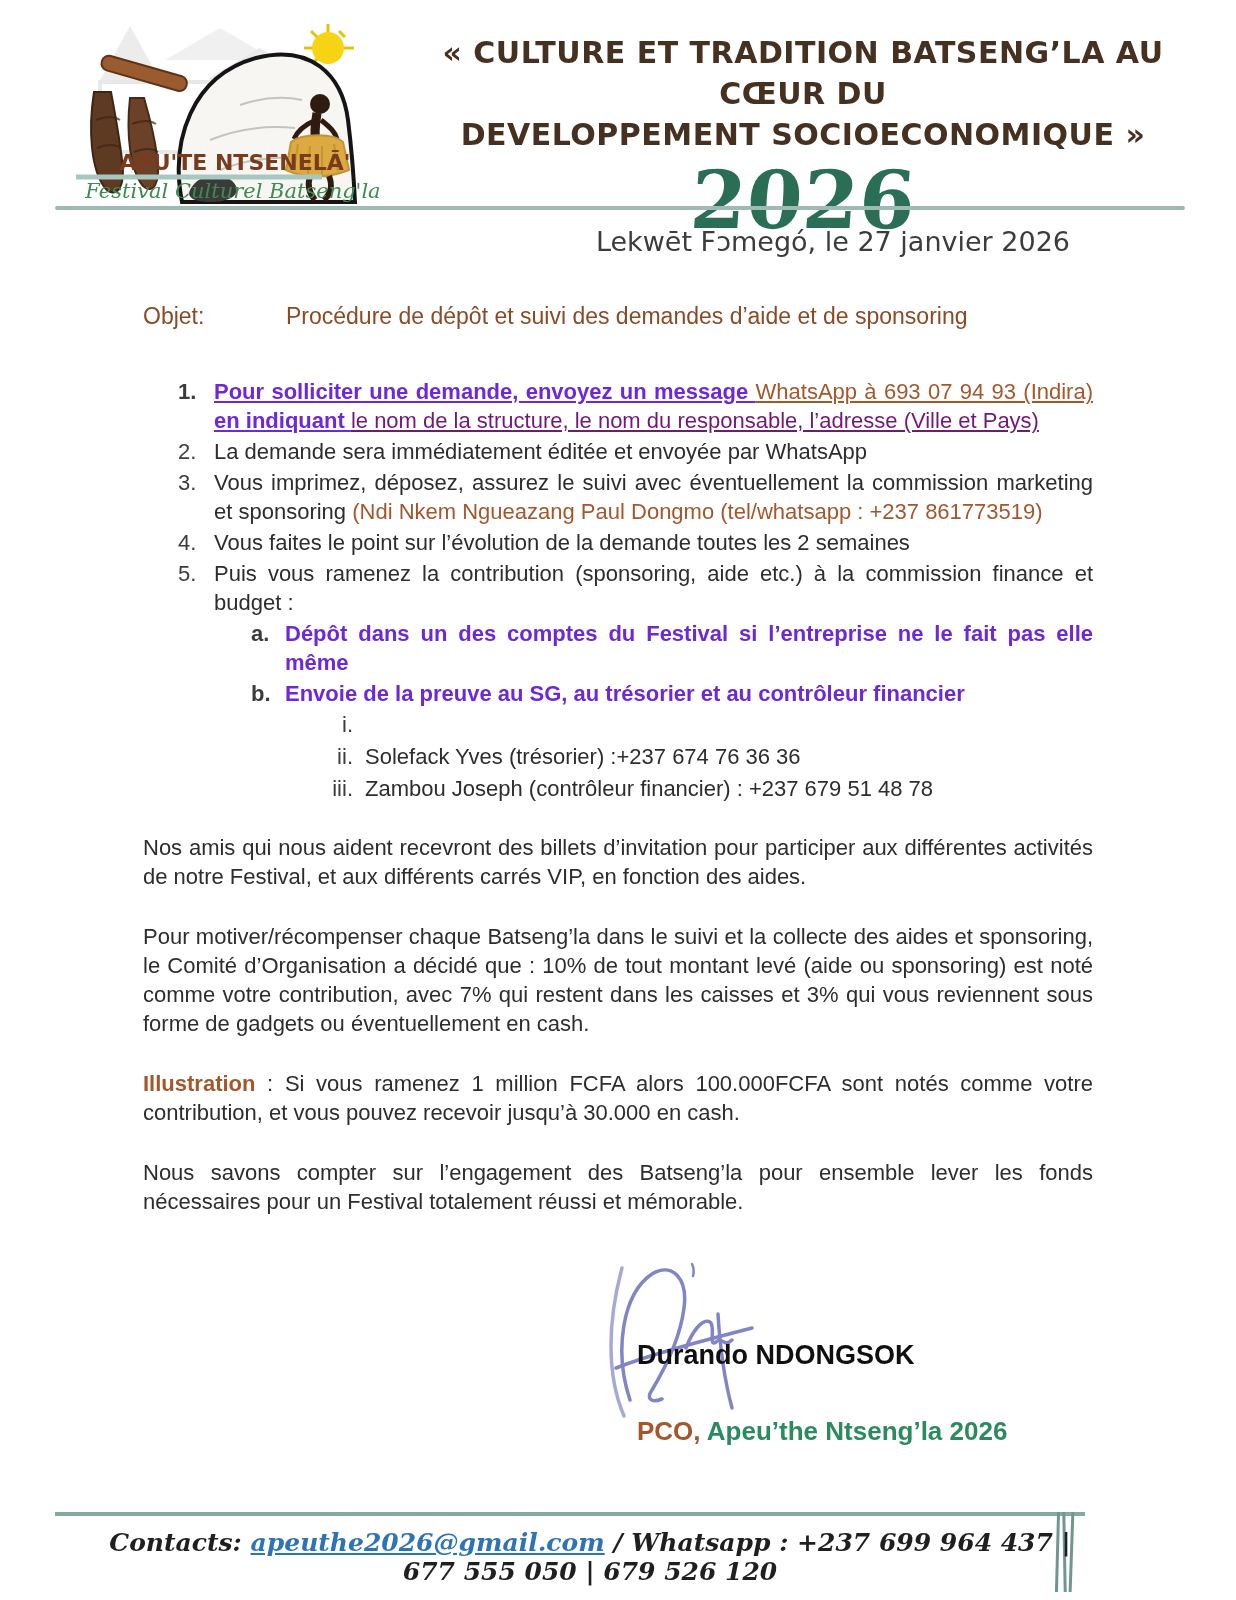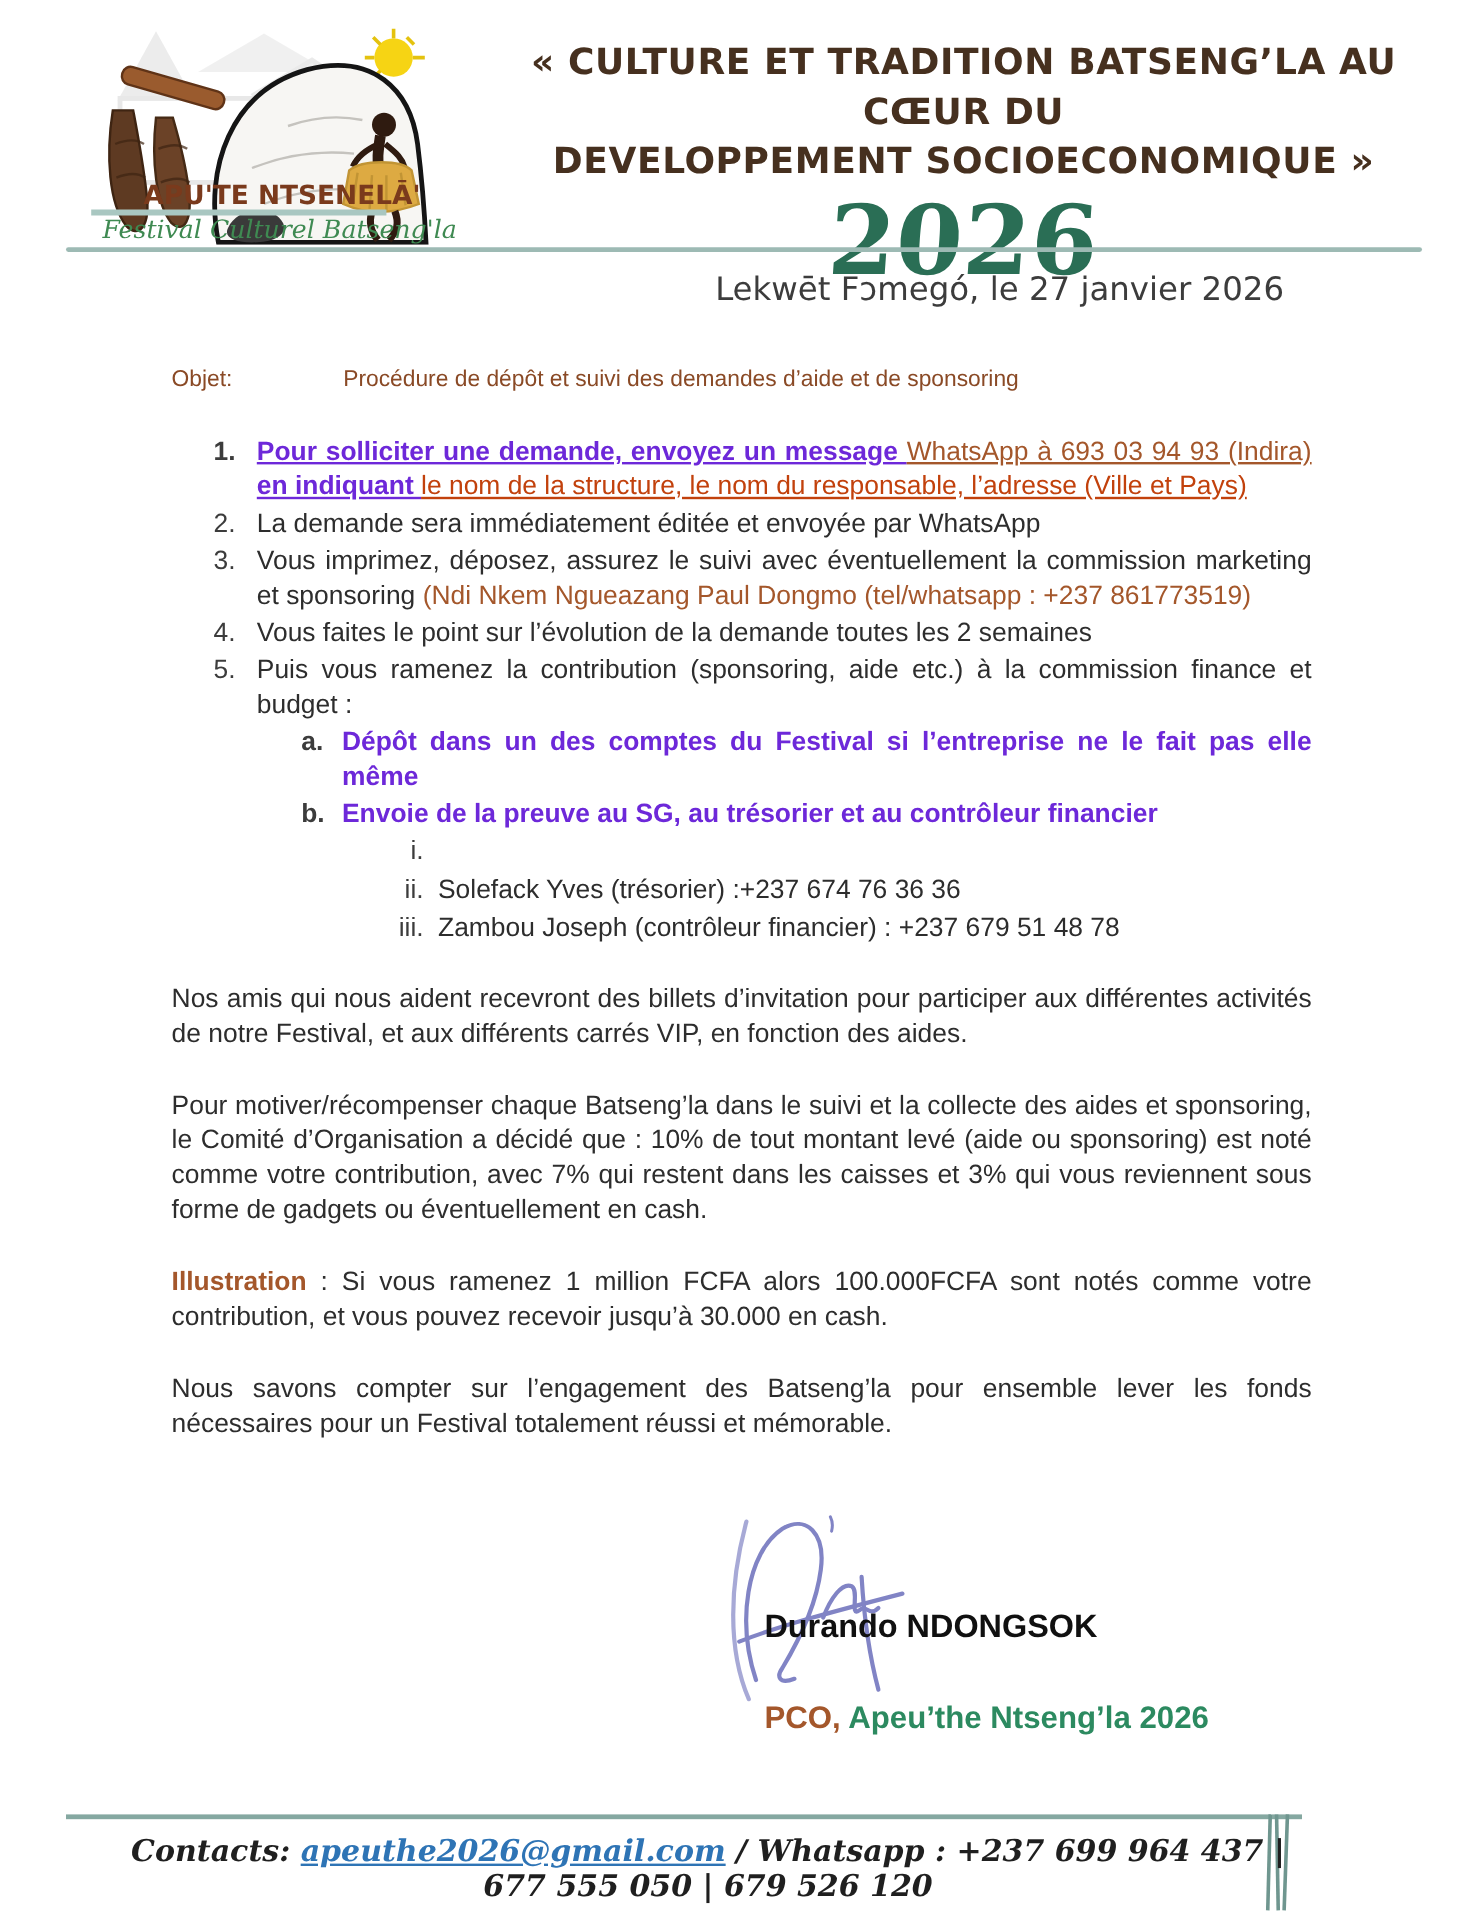--- a/index.html
+++ b/index.html
@@ -16,37 +16,37 @@
         font-weight:bold;transform:skewX(-4deg);margin-top:4px;}
   .header-rule{position:absolute;left:55px;top:206px;width:1130px;height:4px;
                background:#9dbab4;border-radius:2px;}
 
   .dateline{position:absolute;top:226px;right:166px;font-size:27px;color:#3c3c3c;
             font-family:"DejaVu Sans","Liberation Sans",sans-serif;}
 
   
   .content{position:absolute;left:143px;top:302px;width:950px;
            font-size:22px;line-height:29px;text-align:justify;}
-  .objet{margin-bottom:30px;color:#8a4a26;font-size:19px;text-align:left;}
+  .objet{margin-bottom:46px;color:#8a4a26;font-size:23px;text-align:left;}
   .objet-label{display:inline-block;width:143px;}
   p.para{margin:0 0 31px 0;}
   .last{margin-bottom:0;}
 
   .list{margin:20px 0 30px 0;text-align:justify;}
   .li{display:flex;margin-bottom:2px;}
   .li .num{flex:none;width:36px;margin-left:35px;color:#3c3c3c;}
   .li .t{flex:1;}
   .sub .num{margin-left:108px;width:34px;}
   .rom .num{margin-left:180px;width:30px;text-align:right;padding-right:12px;box-sizing:content-box;}
   .rom{margin-bottom:3px;}
 
   .b{font-weight:bold;color:#6d28d9;}
   .u{text-decoration:underline;}
   .orange{color:#a4572b;}
-  .teal{color:#c2410c;}
+  .teal{color:#701a75;}
   .ill-label{color:#a4572b;font-weight:bold;}
 
   
   .sig-ink{position:absolute;left:596px;top:1256px;pointer-events:none;}
   .sig-name{position:absolute;left:637px;top:1340px;font-size:27px;font-weight:bold;color:#101010;}
   .sig-role{position:absolute;left:637px;top:1416px;font-size:26px;font-weight:bold;text-align:center;}
   .sig-role .pco{color:#a4572b;}
   .sig-role .org{color:#2c8a60;}
 
   
@@ -144,21 +144,21 @@
   <div class="content">
 
     <div class="objet">
       <span class="objet-label">Objet:</span><span>Procédure de dépôt et suivi des demandes d’aide et de sponsoring</span>
     </div>
 
 
     <div class="list">
       <div class="li">
         <span class="num b">1.</span>
-        <span class="t"><span class="b u">Pour solliciter une demande, envoyez un message </span><span class="orange u">WhatsApp à 693 03 94 93 (Indira) </span><span class="b u">en indiquant </span><span class="teal u">le nom de la structure, le nom du responsable, l’adresse (Ville et Pays)</span></span>
+        <span class="t"><span class="b u">Pour solliciter une demande, envoyez un message </span><span class="orange u">WhatsApp à 693 07 94 93 (Indira) </span><span class="b u">en indiquant </span><span class="teal u">le nom de la structure, le nom du responsable, l’adresse (Ville et Pays)</span></span>
       </div>
       <div class="li">
         <span class="num">2.</span>
         <span class="t">La demande sera immédiatement éditée et envoyée par WhatsApp</span>
       </div>
       <div class="li">
         <span class="num">3.</span>
         <span class="t"><span>Vous imprimez, déposez, assurez le suivi avec éventuellement la commission marketing et sponsoring </span><span class="orange">(Ndi Nkem Ngueazang Paul Dongmo (tel/whatsapp : +237 861773519)</span></span>
       </div>
       <div class="li">

